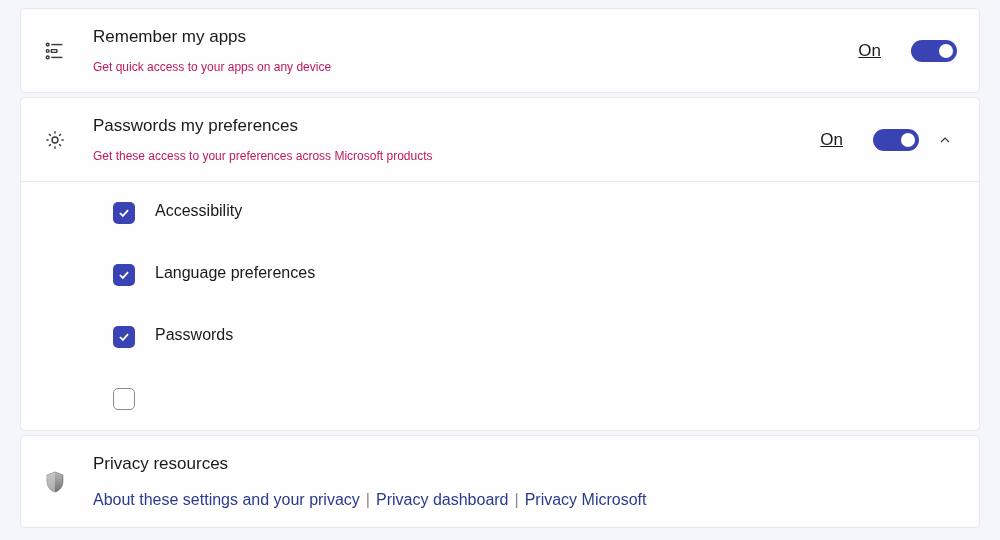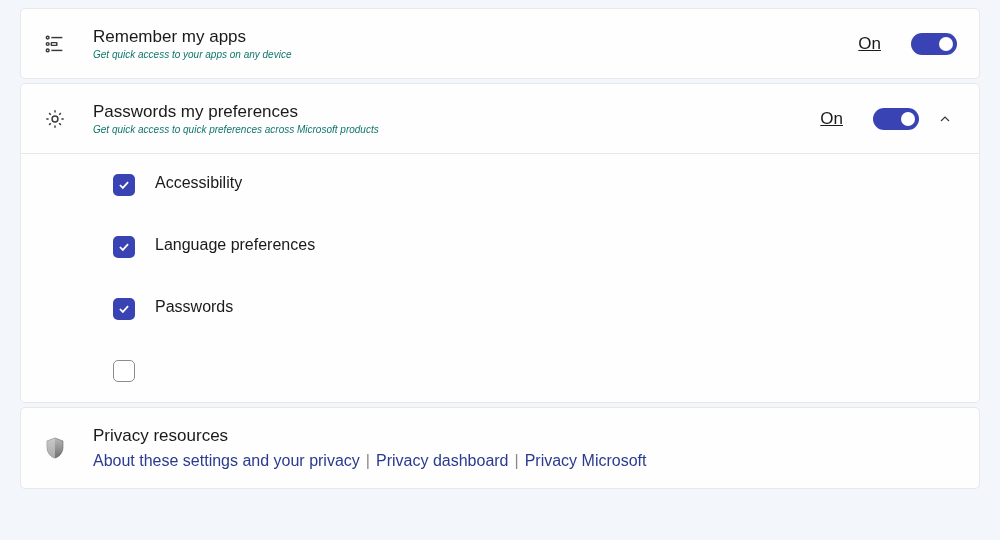--- a/index.html
+++ b/index.html
@@ -1,23 +1,23 @@
 <!DOCTYPE html>
 <html><head>
   <meta charset="utf-8">
   <style>
     * { box-sizing: border-box; margin: 0; padding: 0; font-family: 'Segoe UI', -apple-system, sans-serif; }
     body { background: #f3f6fb; width: 1000px; height: 540px; overflow: hidden; padding-top: 4px; }
     .card { background: #fefefe; border: 1px solid #e8e8ec; border-radius: 5px; margin: 4px 20px; }
     .row { display: flex; align-items: center; padding: 18px 22px; }
     .row + .sub { border-top: 1px solid #e8e8ec; }
     .icon { width: 24px; height: 24px; flex-shrink: 0; margin-right: 26px; display: flex; align-items: center; justify-content: center; }
-    .texts { flex: 1; display: flex; flex-direction: column; gap: 2px; }
+    .texts { flex: 1; display: flex; flex-direction: column; gap: 13px; }
     .title { font-size: 17px; color: #1a1a1a; font-weight: 400; }
-    .desc { font-size: 10px; color: #0f766e; font-style: italic; }
+    .desc { font-size: 12px; color: #be185d; }
     .status { font-size: 17px; color: #1a1a1a; margin-right: 30px; text-decoration: underline; }
     .toggle { width: 46px; height: 22px; border-radius: 11px; background: #3a43b3; position: relative; cursor: pointer; }
     .toggle::after { content: ''; position: absolute; width: 14px; height: 14px; border-radius: 50%; background: #fff; top: 4px; right: 4px; }
     .chev { width: 24px; height: 24px; margin-left: 14px; display: flex; align-items: center; justify-content: center; cursor: pointer; }
     .sub { display: flex; align-items: flex-start; padding: 20px 22px 20px 92px; }
     .chk { width: 22px; height: 22px; border-radius: 5px; margin-right: 20px; display: flex; align-items: center; justify-content: center; cursor: pointer; flex-shrink: 0; }
     .chk.on { background: #3a43b3; }
     .chk.off { background: #fff; border: 1.5px solid #8c8c8c; }
     .sublabel { font-size: 16px; color: #1a1a1a; }
     .links { margin-top: 4px; font-size: 16px; }
@@ -51,21 +51,21 @@
 <div class="card">
   <div class="row">
     <span class="icon">
       <svg viewBox="0 0 24 24" width="22" height="22" fill="none" stroke="#3a3a3a" stroke-width="1.6">
         <circle cx="12" cy="12" r="3.2"></circle>
         <path d="M12 2.5v2.5M12 19v2.5M21.5 12H19M5 12H2.5M18.4 5.6l-1.8 1.8M7.4 16.6l-1.8 1.8M18.4 18.4l-1.8-1.8M7.4 7.4L5.6 5.6"></path>
       </svg>
     </span>
     <div class="texts">
       <span class="title">Passwords my preferences</span>
-      <span class="desc">Get quick access to quick preferences across Microsoft products</span>
+      <span class="desc">Get these access to your preferences across Microsoft products</span>
     </div>
     <span class="status">On</span>
     <div class="toggle"></div>
     <span class="chev">
       <svg viewBox="0 0 24 24" width="16" height="16" fill="none" stroke="#3a3a3a" stroke-width="1.8">
         <polyline points="6 15 12 9 18 15"></polyline>
       </svg>
     </span>
   </div>
   <div class="sub">

